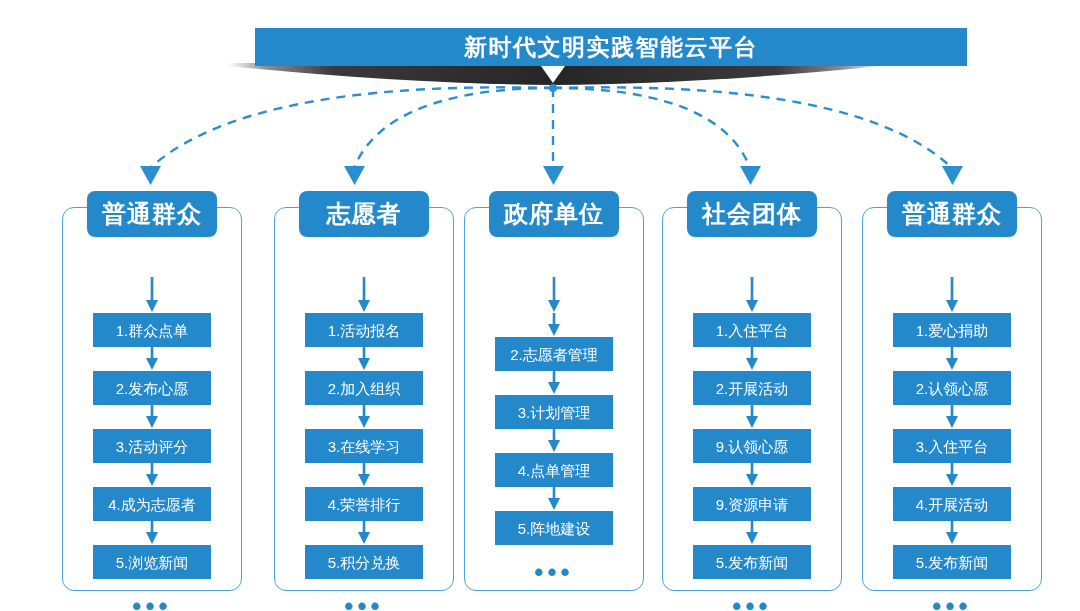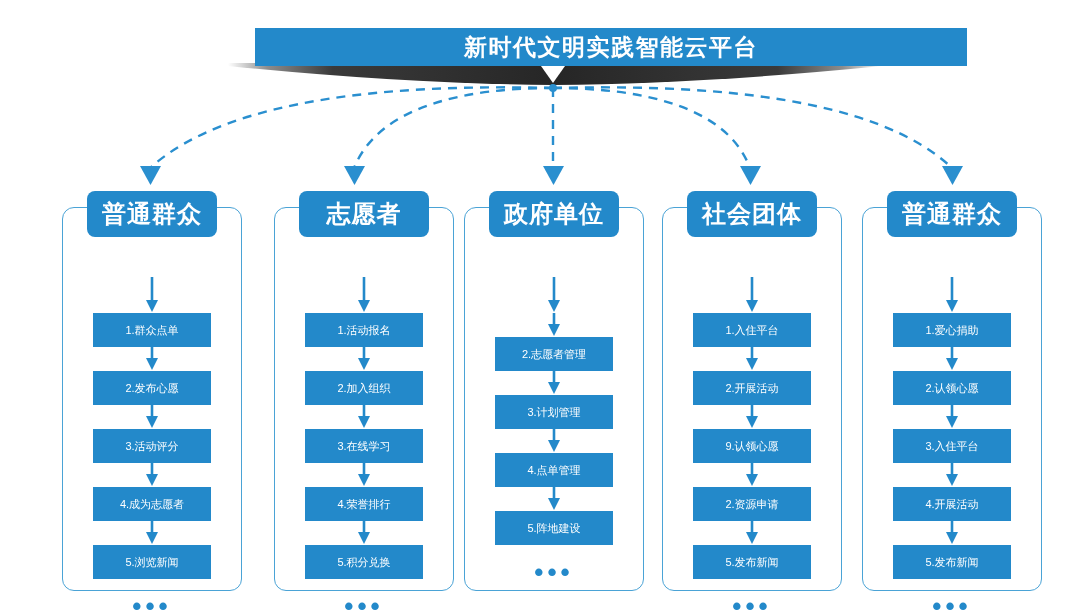--- a/index.html
+++ b/index.html
@@ -102,21 +102,21 @@
     width: 118px;
     height: 34px;
     margin: 0 auto;
     background: #2389ca;
     display: flex;
     align-items: center;
     justify-content: center;
   }
   .item-label {
     color: #ffffff;
-    font-size: 11px;
+    font-size: 15px;
     line-height: 1;
     white-space: nowrap;
   }
   .v-arrow {
     position: relative;
     width: 118px;
     height: 24px;
     margin: 0 auto;
   }
   .v-arrow.first { height: 36px; }
@@ -373,21 +373,21 @@
         <div class="item-box">
             <span class="item-label">9.认领心愿</span>
           </div>
         <div class="v-arrow">
           <svg width="118" height="24" viewBox="0 0 118 24">
               <line x1="59" y1="0" x2="59" y2="13" stroke="#2389ca" stroke-width="2.6"></line>
               <path d="M 53 11 L 65 11 L 59 23 Z" fill="#2389ca"></path>
             </svg>
         </div>
         <div class="item-box">
-            <span class="item-label">2.资源申请</span>
+            <span class="item-label">9.资源申请</span>
           </div>
         <div class="v-arrow">
           <svg width="118" height="24" viewBox="0 0 118 24">
               <line x1="59" y1="0" x2="59" y2="13" stroke="#2389ca" stroke-width="2.6"></line>
               <path d="M 53 11 L 65 11 L 59 23 Z" fill="#2389ca"></path>
             </svg>
         </div>
         <div class="item-box">
             <span class="item-label">5.发布新闻</span>
           </div>

